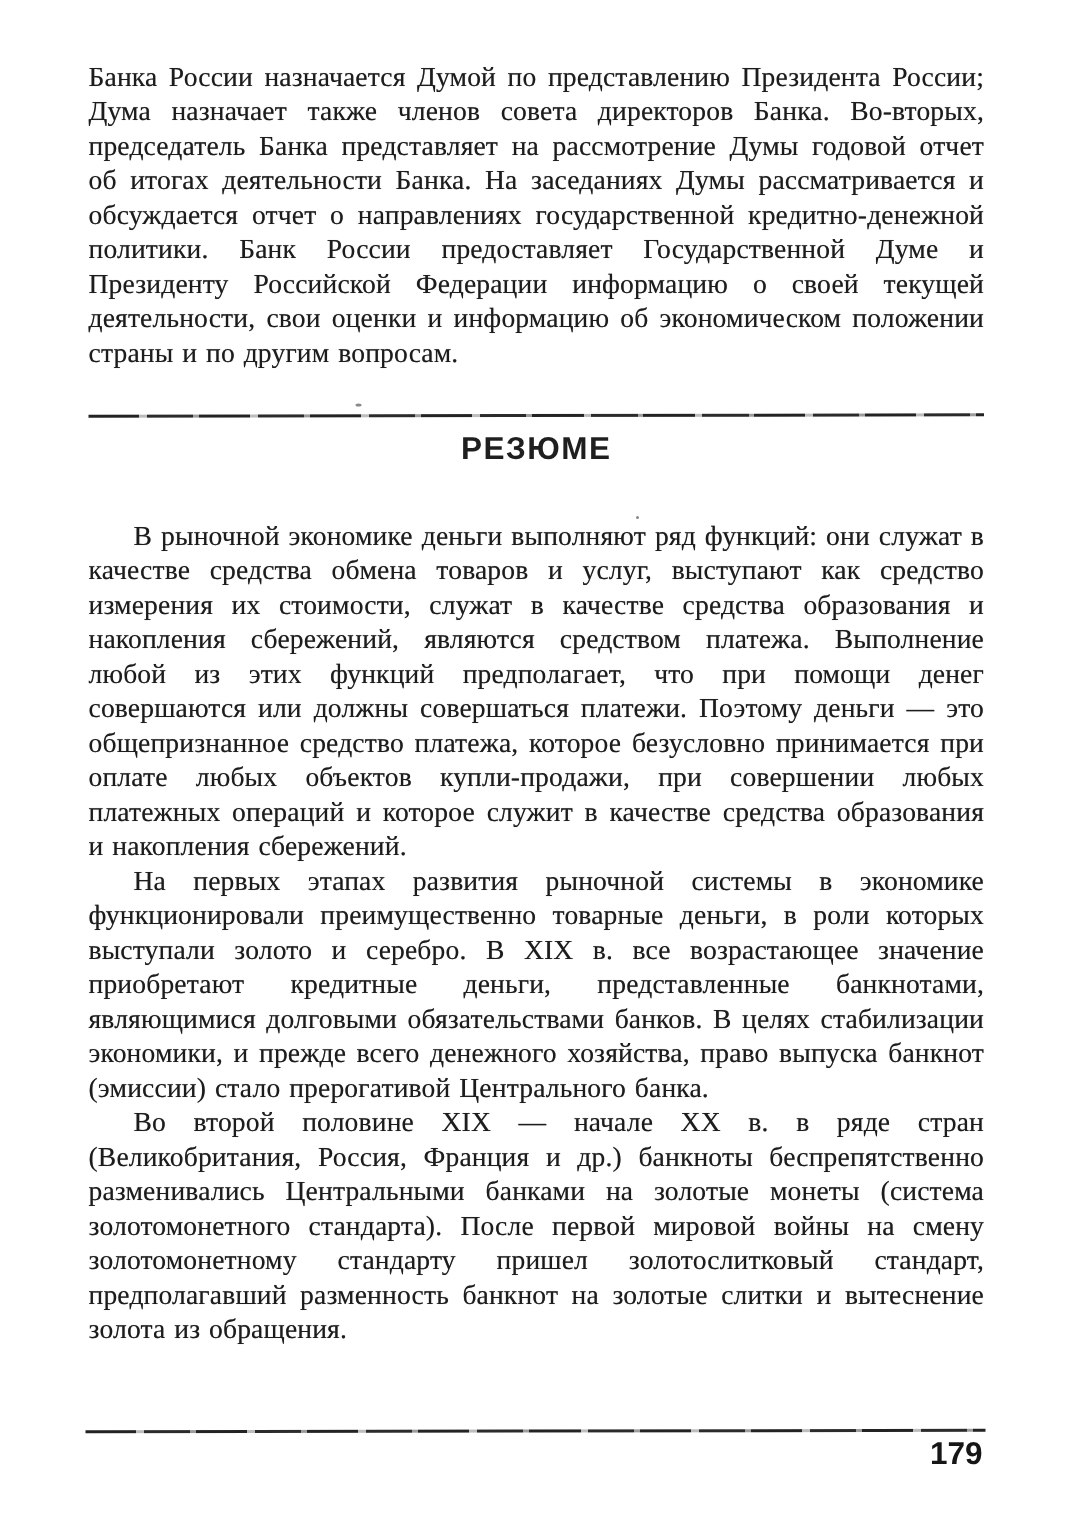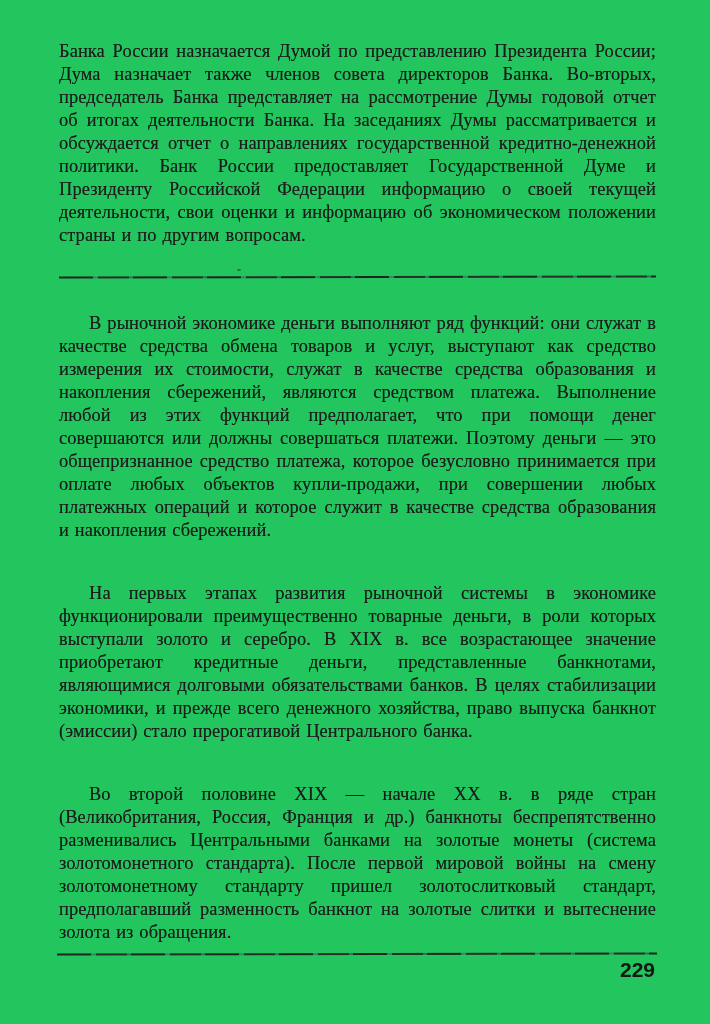--- a/index.html
+++ b/index.html
@@ -5,21 +5,21 @@
   html, body {
     margin: 0;
     padding: 0;
     background: #e8e6e2;
   }
   .page {
     position: relative;
     width: 710px;
     height: 1024px;
     margin: 0 auto;
-    background: #22c55e;
+    background: #ffffff;
     overflow: hidden;
     box-sizing: border-box;
     color: #1c1c1c;
   }
   .content {
     position: absolute;
     left: 59px;
     top: 40px;
     width: 597px;
   }
@@ -28,21 +28,20 @@
     font-family: "Liberation Serif", "DejaVu Serif", serif;
     font-size: 18.4px;
     line-height: 23px;
     text-align: justify;
     word-spacing: 1.2px;
     letter-spacing: 0.1px;
     text-shadow: 0 0 0.45px rgba(20,20,20,0.55);
   }
   .indent {
     text-indent: 30px;
-    margin-top: 40px;
   }
   .rule {
     height: 2px;
     border: none;
     margin: 0;
     background-image: repeating-linear-gradient(
       90deg,
       #232323 0px, #232323 34px,
       rgba(35,35,35,0.30) 34px, rgba(35,35,35,0.30) 39px,
       #2b2b2b 39px, #2b2b2b 70px,
@@ -95,27 +94,28 @@
 
   <div class="speck speck-1"></div>
   <div class="speck speck-2"></div>
 
   <div class="content">
 
     <p class="body-text">Банка России назначается Думой по представлению Президента России; Дума назначает также членов совета директоров Банка. Во-вторых, председатель Банка представляет на рассмотрение Думы годовой отчет об итогах деятельности Банка. На заседаниях Думы рассматривается и обсуждается отчет о направлениях государственной кредитно-денежной политики. Банк России предоставляет Государственной Думе и Президенту Российской Федерации информацию о своей текущей деятельности, свои оценки и информацию об экономическом положении страны и по другим вопросам.</p>
 
     <div class="rule rule-top"></div>
 
+    <h2 class="heading">РЕЗЮМЕ</h2>
 
     <p class="body-text indent first-after-heading">В рыночной экономике деньги выполняют ряд функций: они служат в качестве средства обмена товаров и услуг, выступают как средство измерения их стоимости, служат в качестве средства образования и накопления сбережений, являются средством платежа. Выполнение любой из этих функций предполагает, что при помощи денег совершаются или должны совершаться платежи. Поэтому деньги — это общепризнанное средство платежа, которое безусловно принимается при оплате любых объектов купли-продажи, при совершении любых платежных операций и которое служит в качестве средства образования и накопления сбережений.</p>
 
     <p class="body-text indent">На первых этапах развития рыночной системы в экономике функционировали преимущественно товарные деньги, в роли которых выступали золото и серебро. В XIX в. все возрастающее значение приобретают кредитные деньги, представленные банкнотами, являющимися долговыми обязательствами банков. В целях стабилизации экономики, и прежде всего денежного хозяйства, право выпуска банкнот (эмиссии) стало прерогативой Центрального банка.</p>
 
     <p class="body-text indent">Во второй половине XIX — начале XX в. в ряде стран (Великобритания, Россия, Франция и др.) банкноты беспрепятственно разменивались Центральными банками на золотые монеты (система золотомонетного стандарта). После первой мировой войны на смену золотомонетному стандарту пришел золотослитковый стандарт, предполагавший разменность банкнот на золотые слитки и вытеснение золота из обращения.</p>
 
   </div>
 
   <div class="footer">
     <div class="rule"></div>
-    <div class="page-number">229</div>
+    <div class="page-number">179</div>
   </div>
 
 </div>
 
 </body></html>

